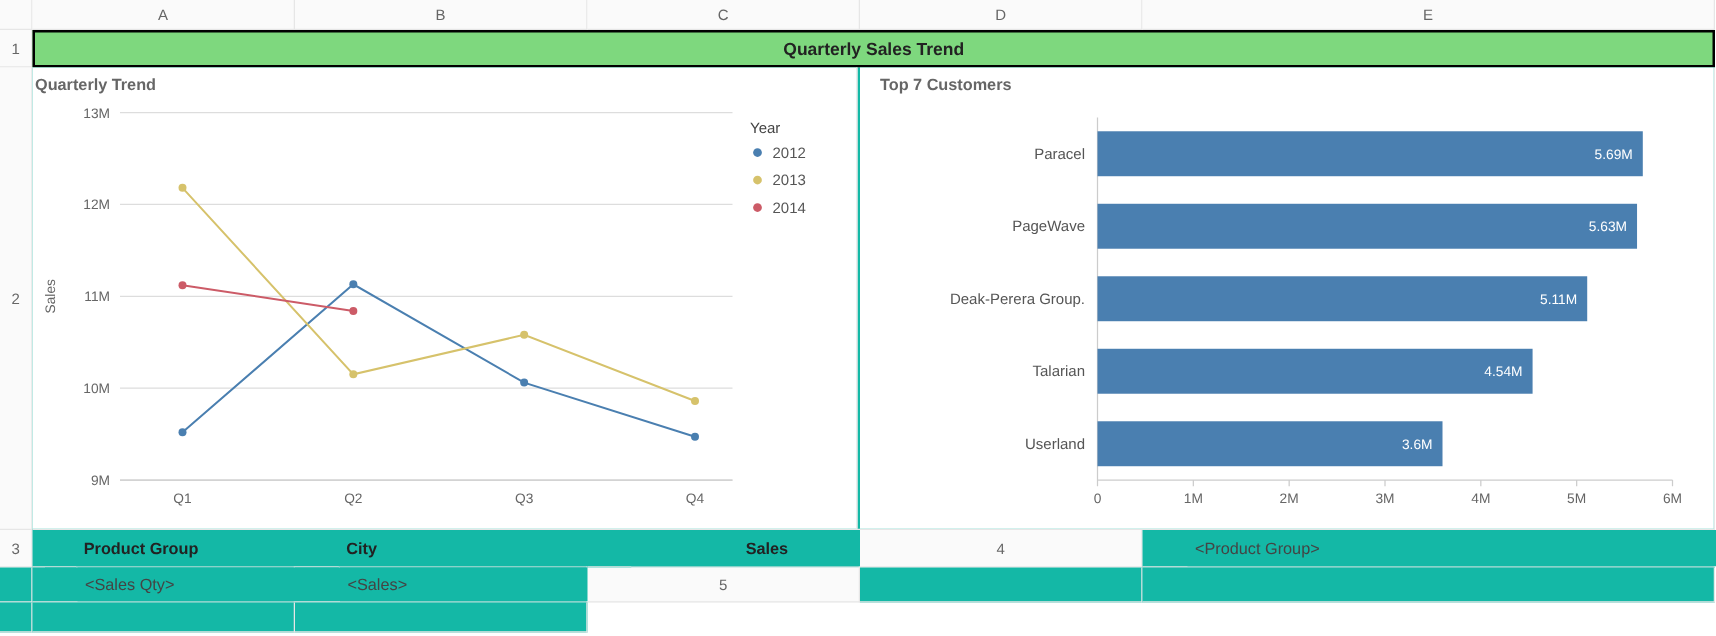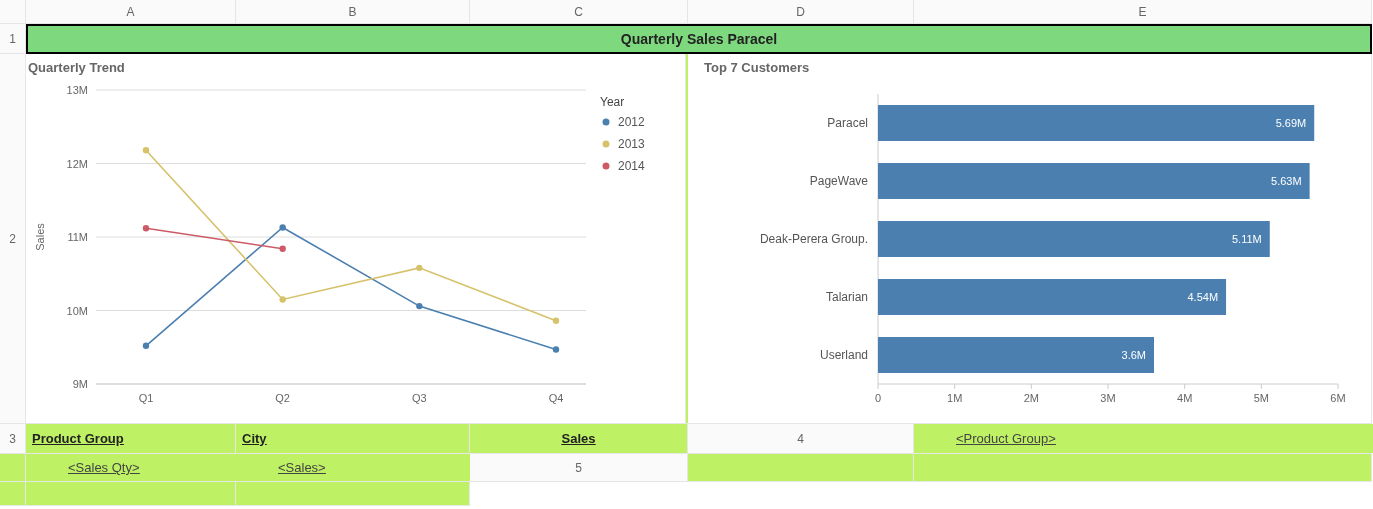--- a/index.html
+++ b/index.html
@@ -25,22 +25,21 @@
     align-items: center;
     justify-content: center;
     font-size: 12px;
     color: #666;
   }
   .rcell { border-top: none; }
   .corner { background: #fafafa; }
   .cell {
     border-right: 1px solid #e6e6e6;
     border-bottom: 1px solid #e6e6e6;
-    background: #bef264;
-    text-decoration: underline;
+    background: #14b8a6;
   }
   .title-cell {
     grid-column: 2 / 7;
     background: #7ed87e;
     border: 2px solid #000;
     display: flex;
     align-items: center;
     justify-content: center;
     font-weight: 600;
     font-size: 14px;
@@ -67,39 +66,39 @@
     position: absolute;
     top: 0; left: 0;
   }
   svg { display: block; }
   .header-row .cell, .data-row .cell {
     padding: 4px 6px;
     display: flex;
     align-items: center;
     font-size: 13px;
   }
-  .header-row .cell { font-weight: 600; color: #222; border-top: 1px solid #e6e6e6; }
+  .header-row .cell { font-weight: 600; color: #222; border-top: 1px solid #e6e6e6; margin-left: 35px; }
   .hdr-center { justify-content: center; }
   .data-row .cell { color: #444; margin-left: 36px; }
 </style>
 </head>
 <body>
 
 <div class="sheet">
 
   <div class="corner"></div>
   <div class="hcell">A</div>
   <div class="hcell">B</div>
   <div class="hcell">C</div>
   <div class="hcell">D</div>
   <div class="hcell">E</div>
 
   <div class="rcell">1</div>
   <div class="title-cell">
-    <span>Quarterly Sales Paracel</span>
+    <span>Quarterly Sales Trend</span>
   </div>
 
   <div class="rcell">2</div>
   <div class="chart-area cell" style="padding:0;border-bottom:1px solid #e6e6e6;">
     <div class="chart-left">
       <div class="chart-title">Quarterly Trend</div>
       <svg id="line-chart" width="660" height="370">
           <line x1="70" y1="330" x2="560" y2="330" stroke="#ddd" stroke-width="1"></line>
           <text x="62" y="334" text-anchor="end" font-size="11" fill="#666">9M</text>
           <line x1="70" y1="256.5" x2="560" y2="256.5" stroke="#ddd" stroke-width="1"></line>

